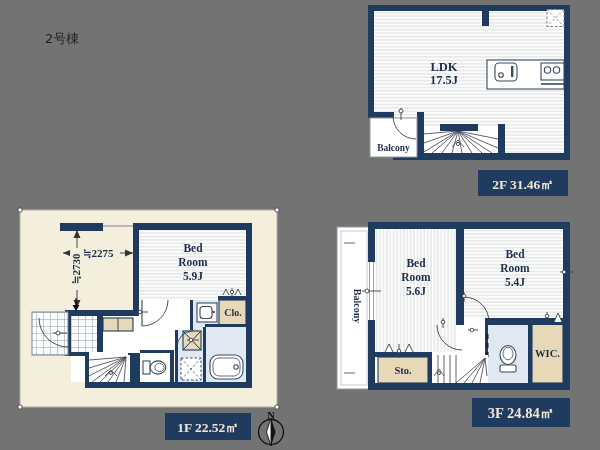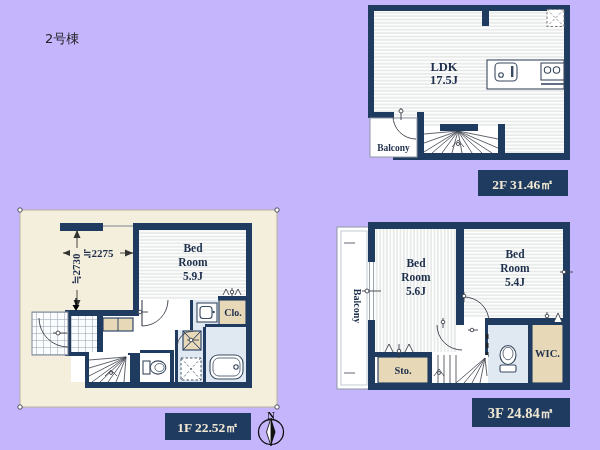--- a/index.html
+++ b/index.html
@@ -1,16 +1,16 @@
 <!DOCTYPE html>
 <html><head>
 <meta charset="utf-8">
 <style>
   html,body{margin:0;padding:0;background:#fff;}
-  #stage{position:relative;width:600px;height:450px;background:#c4b5fd;overflow:hidden;
+  #stage{position:relative;width:600px;height:450px;background:#737373;overflow:hidden;
          outline:1px solid #d6d6d6;font-family:"Liberation Serif","DejaVu Serif",serif;}
   .abs{position:absolute;}
   #building-label{position:absolute;left:45px;top:30px;font:13px "DejaVu Sans","Liberation Sans",sans-serif;color:#222;}
   
   .wall{fill:#1f3b60;}
   .floor-h{fill:url(#pat-h);}
   .floor-v{fill:url(#pat-v);}
   .grid{fill:url(#pat-grid);}
   .cream{fill:#f4eedc;}
   .beige{fill:#e7d8b8;stroke:#1f3b60;stroke-width:1.1;}

